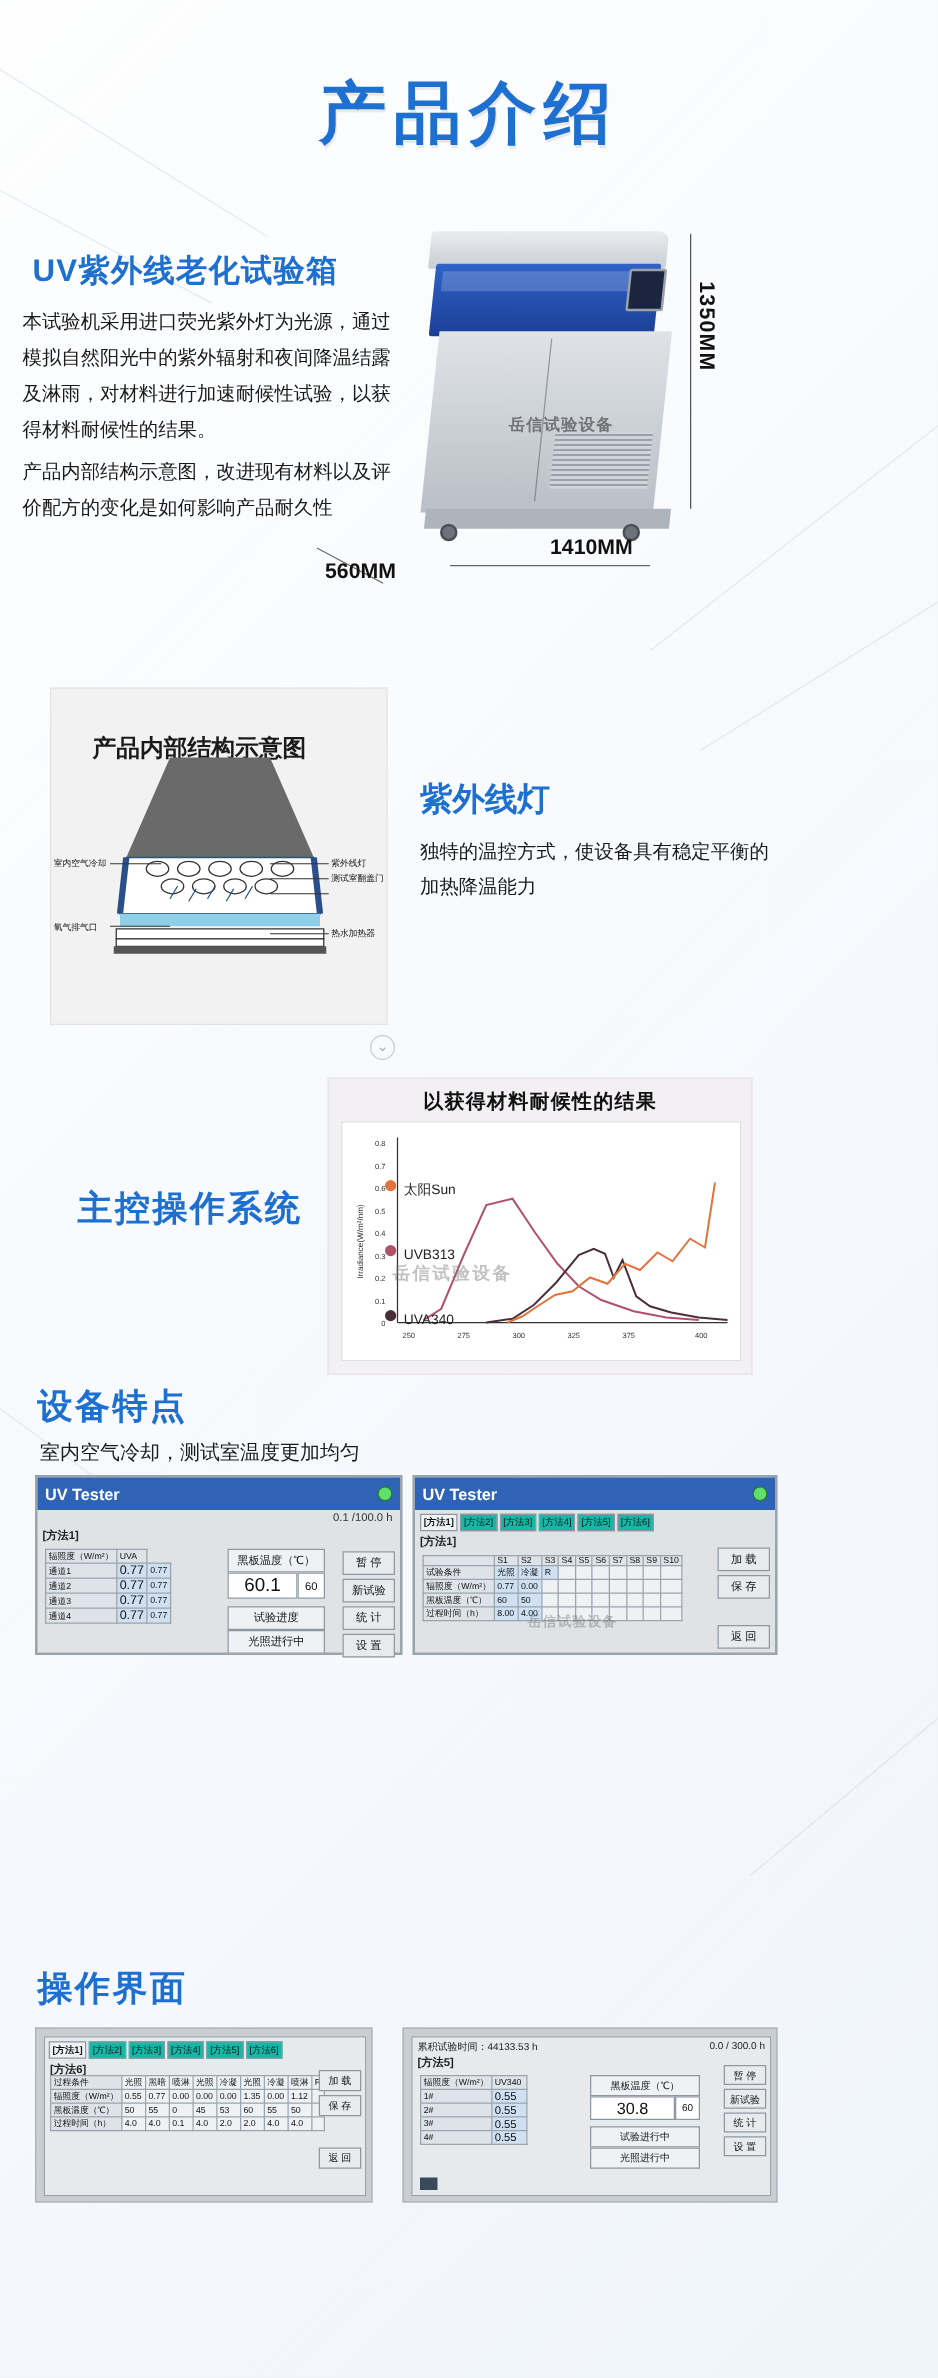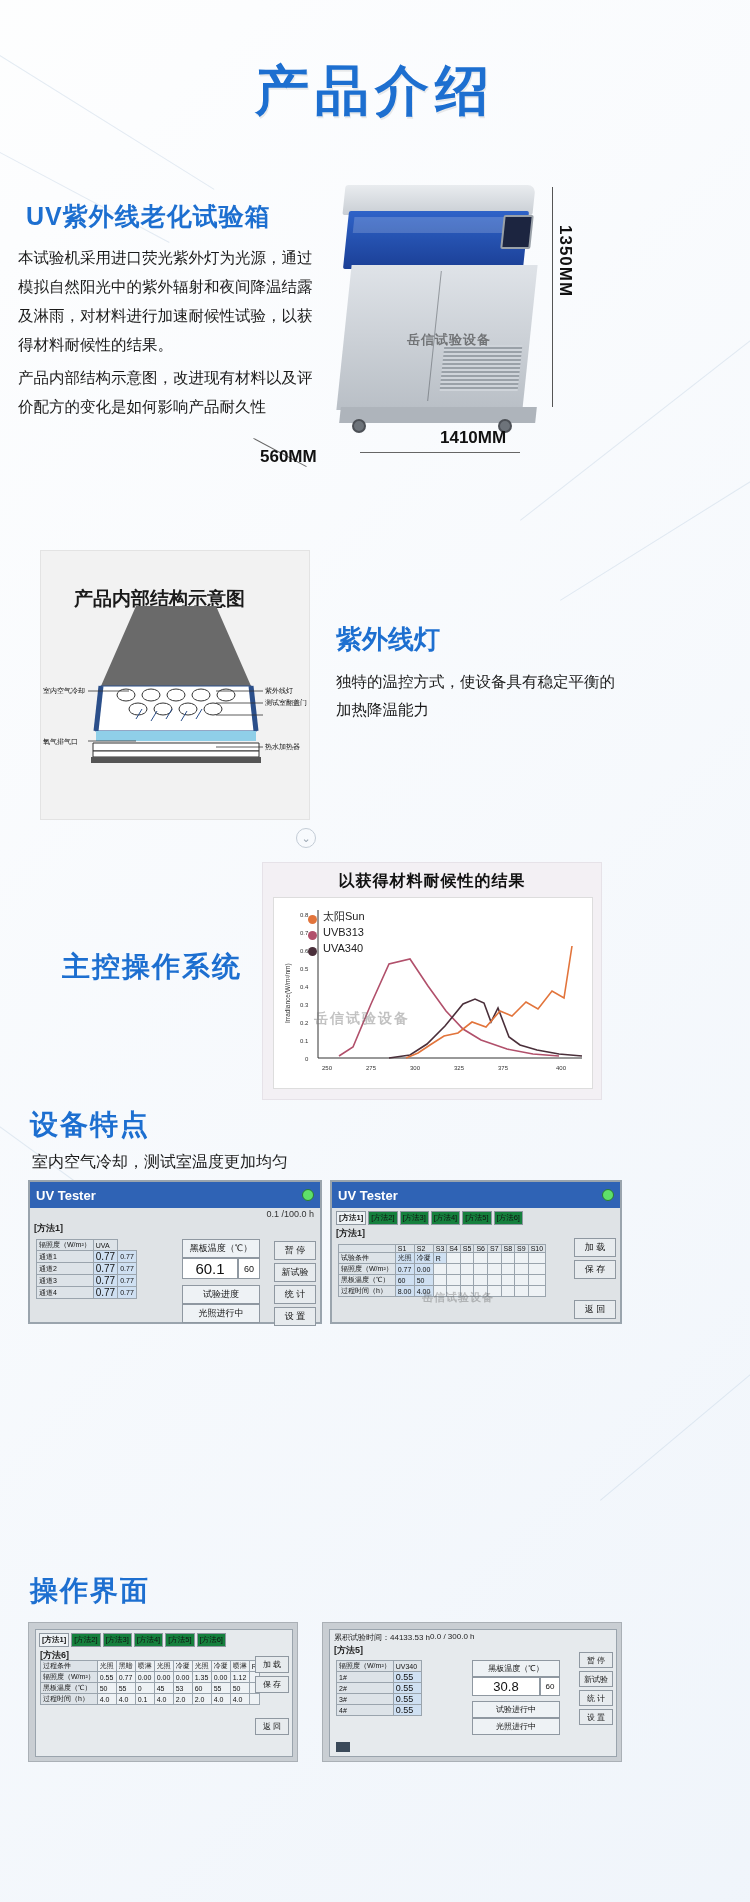--- a/index.html
+++ b/index.html
@@ -168,21 +168,21 @@
     text-align:center; font-size:16px; font-weight:bold;
     color:#111; padding-top:8px; letter-spacing:1px;
   }
   .chart-plot {
     position:absolute; left:10px; top:34px; width:320px; height:192px;
     background:#ffffff; border:1px solid #ddd;
   }
   .legend {
     position:absolute; left:34px; top:10px; font-size:11px; line-height:16px;
   }
-  .legend div { display:flex; align-items:flex-end; gap:6px; }
+  .legend div { display:flex; align-items:flex-start; gap:6px;margin-top:36px; }
   .legend .sw { width:9px; height:9px; border-radius:50%; display:inline-block;}
   .chart-watermark {
     position:absolute; left:40px; top:112px; font-size:14px;
     color:rgba(120,120,120,0.45); font-weight:bold; letter-spacing:2px;
   }
   .sec3-title {
     position:absolute; left:62px; top:948px;
     font-size:28px; font-weight:bold; color:#1d6fd0; letter-spacing:2px;
   }
 
@@ -212,21 +212,21 @@
     width:12px;height:12px;border-radius:50%;
     background:#5ee06a;border:1px solid #2a7a33;
   }
   .hmi-sub {
     display:flex; justify-content:flex-end;
     font-size:9px; color:#333; padding:1px 6px 0 0;
   }
   .hmi-body { position:relative; padding:2px 4px; }
   .tabrow { display:flex; gap:2px; margin:1px 0 2px 0; }
   .tab {
-    border:1px solid #8f98a1; background:#15803d;
+    border:1px solid #8f98a1; background:#14b8a6;
     font-size:7.5px; padding:1px 2px; color:#111;
   }
   .tab.active { background:#eef2f5; font-weight:bold; }
   .method-label { font-size:9px; font-weight:bold; margin:1px 0; }
   .grid-tbl {
     border-collapse:collapse; font-size:7px;
   }
   .grid-tbl td, .grid-tbl th {
     border:1px solid #9aa4ad; padding:0 2px;
     background:#eef2f5; color:#111; font-weight:normal;
@@ -632,21 +632,21 @@
       <div class="btn-col" style="top:26px; right:3px;">
         <div class="hmi-btn" style="width:34px;height:17px;font-size:8px;">加 载</div>
         <div class="hmi-btn" style="width:34px;height:17px;font-size:8px;">保 存</div>
         <div class="hmi-btn" style="width:34px;height:17px;font-size:8px;margin-top:22px;">返 回</div>
       </div>
     </div>
   </div>
 
   <div class="op-shot" style="left:322px; top:1622px; width:300px; height:140px;">
     <div class="op-inner" style="left:6px; top:6px; width:288px; height:128px;">
-      <div style="display:flex; font-size:8px; padding:2px 4px 0 4px;">
+      <div style="display:flex; justify-content:space-between; font-size:8px; padding:2px 4px 0 4px;">
         <span>累积试验时间：44133.53 h</span>
         <span>0.0 / 300.0 h</span>
       </div>
       <div class="method-label" style="padding-left:4px;">[方法5]</div>
 
       <table class="grid-tbl" style="position:absolute; left:6px; top:30px;">
         <tbody>
             <tr>
           <td class="lbl" style="width:54px;">辐照度（W/m²）</td>
           <td class="lbl" style="width:28px;">UV340</td>

